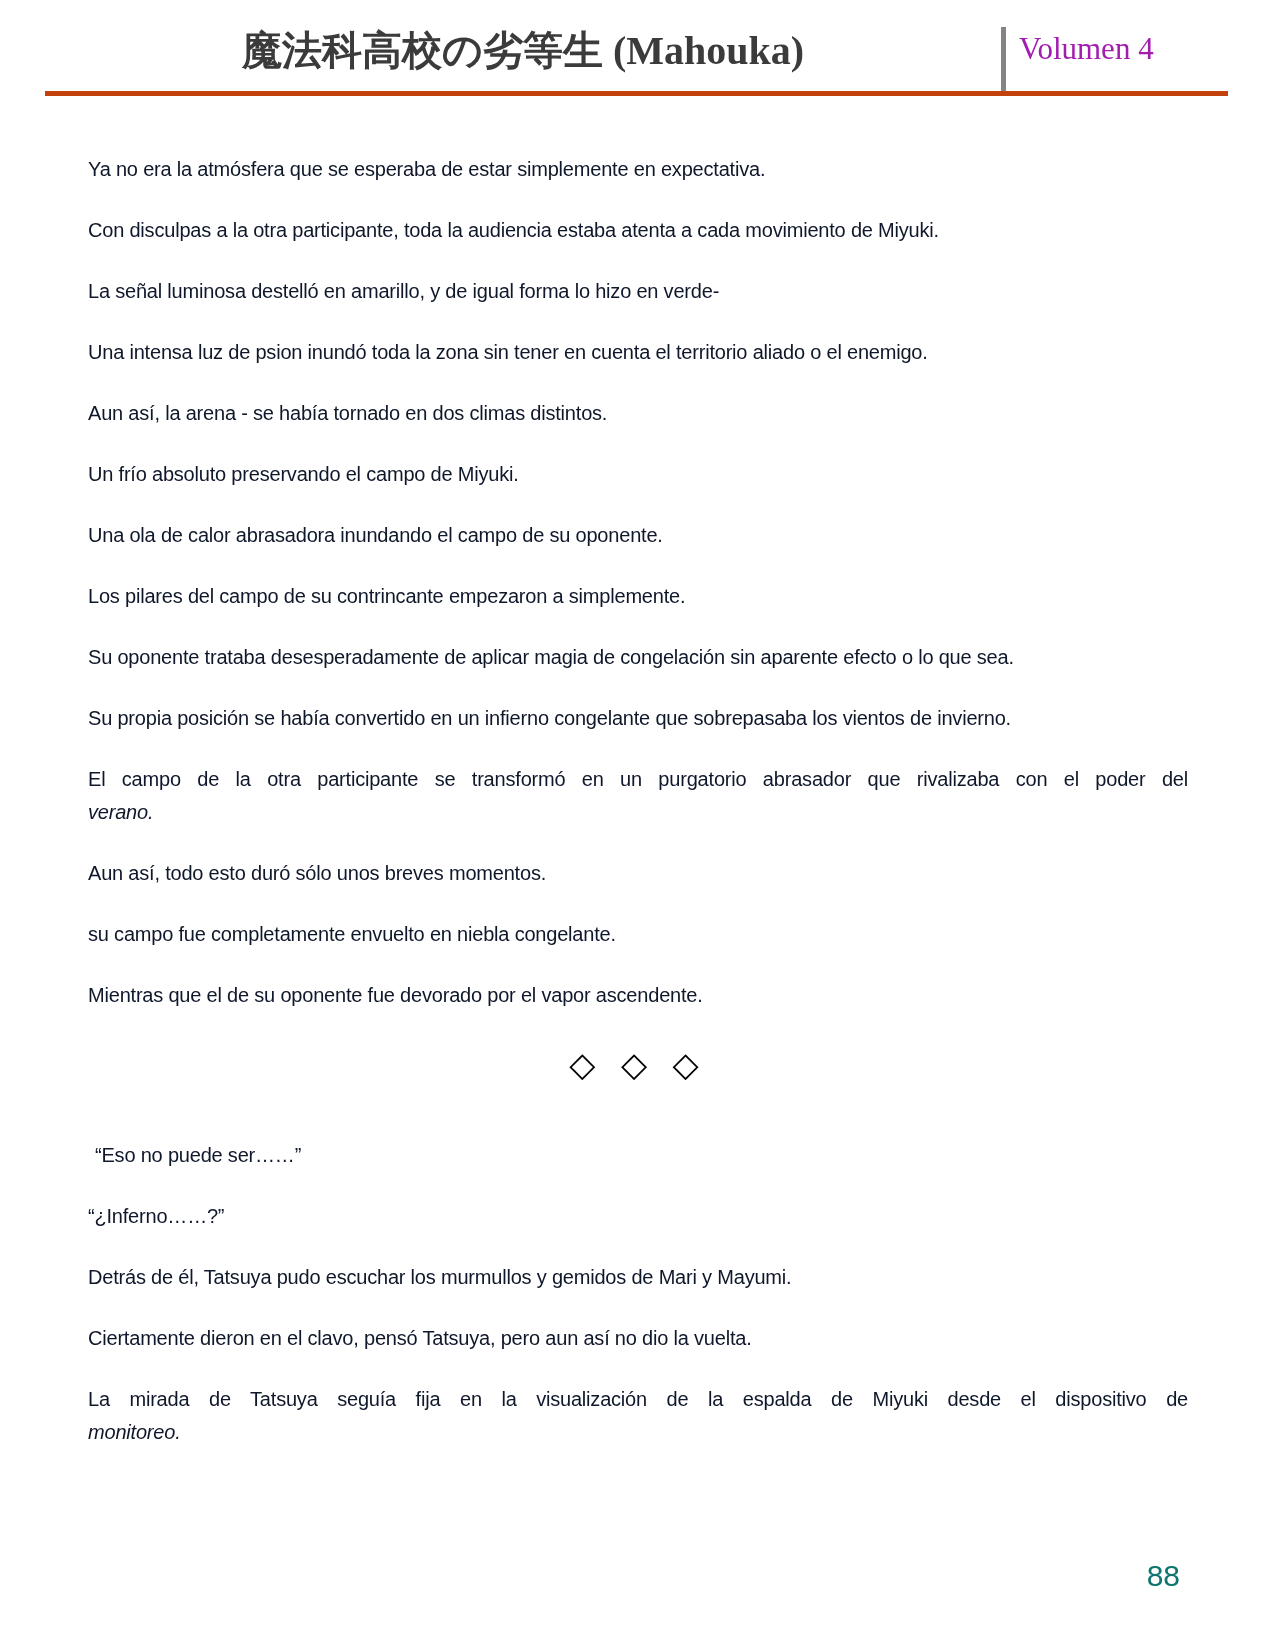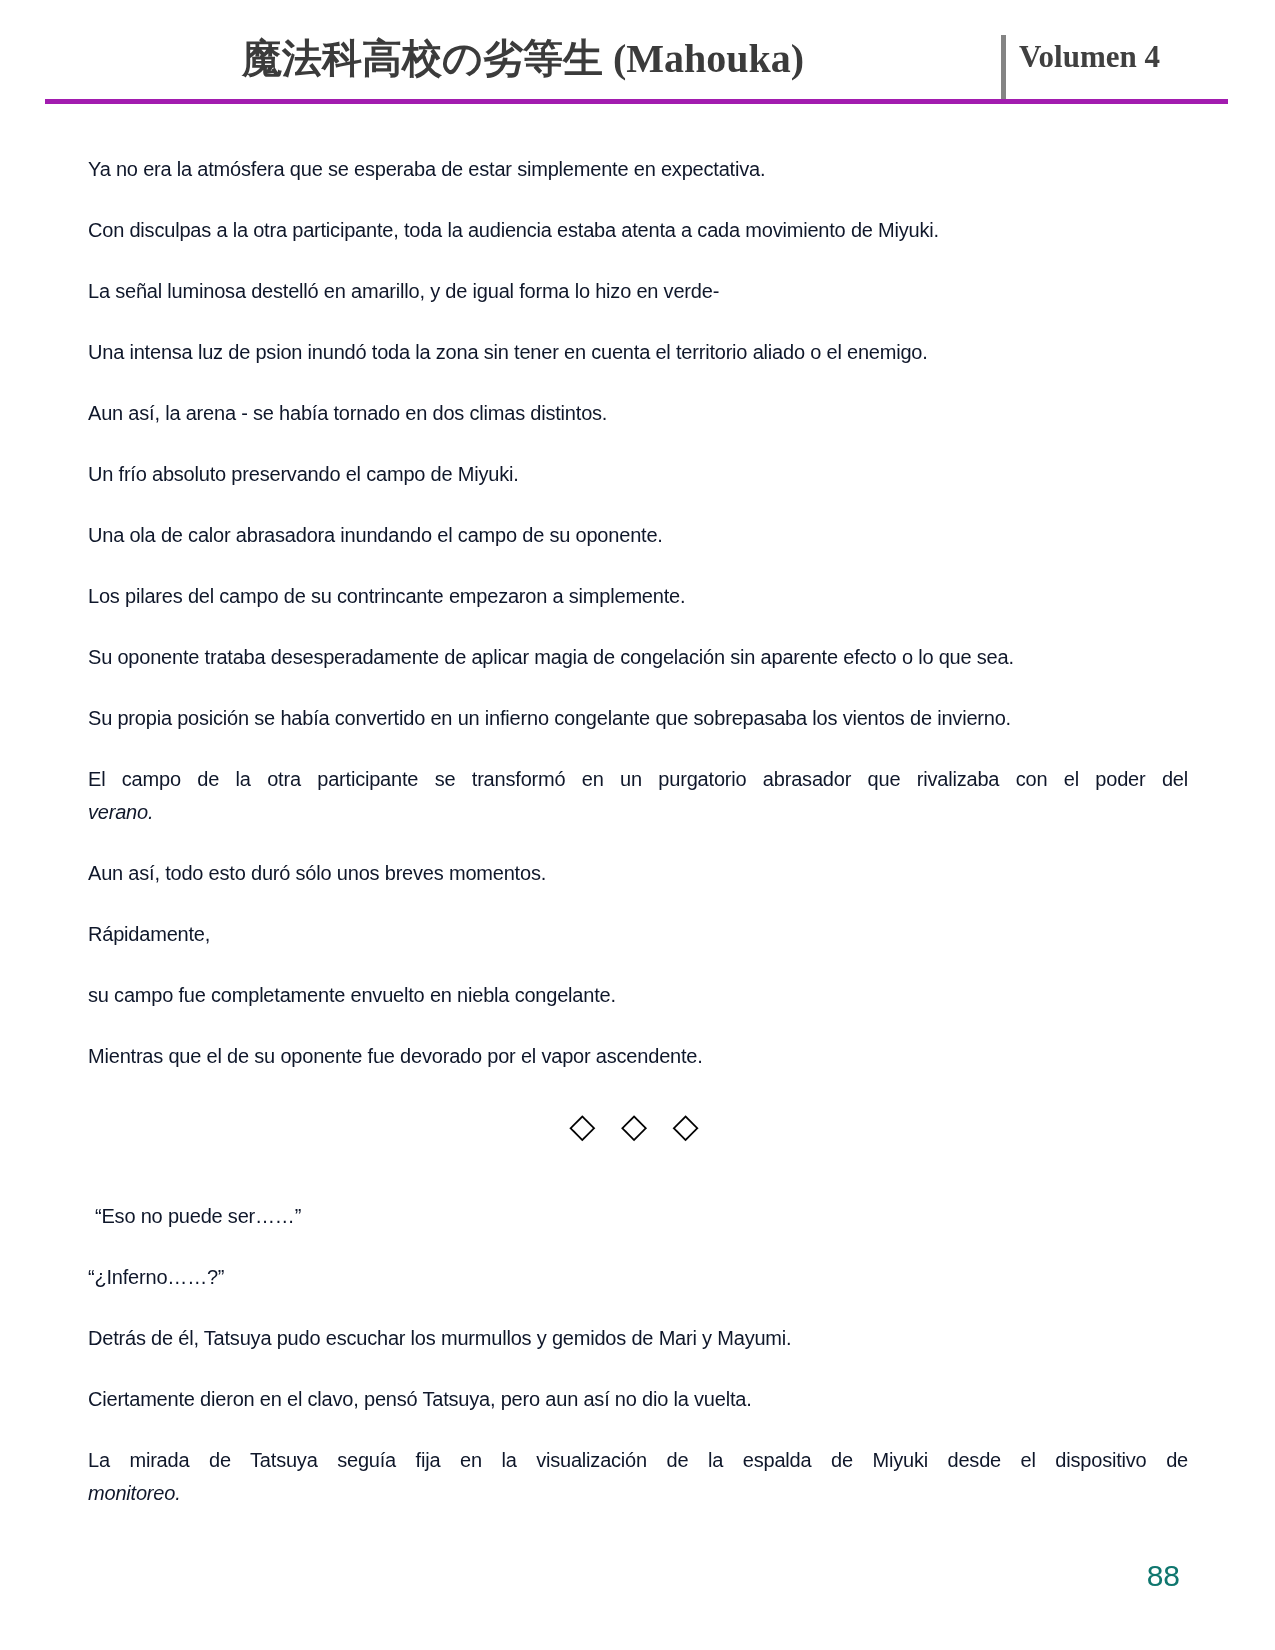--- a/index.html
+++ b/index.html
@@ -8,23 +8,23 @@
     background: #ffffff;
     font-family: "Liberation Sans", sans-serif;
     color: #000000;
     position: relative;
     overflow: hidden;
   }
   .page { position: absolute; inset: 0; }
 
   
   .header {
-    position: absolute; left: 45px; top: 8px;
+    position: absolute; left: 45px; top: 0;
     width: 1183px; height: 91px;
-    border-bottom: 5px solid #a21caf;
+    border-bottom: 5px solid #c2410c;
   }
   .header-title-cell {
     position: absolute; left: 0; top: 0; width: 956px; height: 91px;
     display: flex; align-items: center; justify-content: center;
   }
   .title {
     margin: 0; padding-top: 10px;
     font-size: 40px; font-weight: bold; color: #3b3b3b;
     font-family: "Liberation Serif", "DejaVu Serif", serif;
     white-space: nowrap;
@@ -33,21 +33,21 @@
     position: absolute; left: 956px; top: 27px;
     width: 5px; height: 64px; background: #848484;
   }
   .header-volume-cell {
     position: absolute; left: 961px; top: 0; right: 0; height: 91px;
     display: flex; align-items: center;
     padding-left: 13px; box-sizing: border-box;
   }
   .volume {
     font-family: "Liberation Serif", "DejaVu Serif", serif;
-    font-weight: bold; font-size: 31px; color: #404040;
+    font-weight: normal; font-size: 31px; color: #a21caf;
     padding-top: 6px; white-space: nowrap;
   }
 
   
   .content {
     position: absolute; left: 88px; top: 153px; width: 1100px;
   }
   .content p {
     margin: 0 0 28px 0;
     font-size: 20px; line-height: 33px;
@@ -97,21 +97,20 @@
     <p>Un frío absoluto preservando el campo de Miyuki.</p>
     <p>Una ola de calor abrasadora inundando el campo de su oponente.</p>
     <p>Los pilares del campo de su contrincante empezaron a simplemente.</p>
     <p>Su oponente trataba desesperadamente de aplicar magia de congelación sin aparente efecto o lo que sea.</p>
     <p>Su propia posición se había convertido en un infierno congelante que sobrepasaba los vientos de invierno.</p>
     <p class="two-line">
       <span class="jline">El campo de la otra participante se transformó en un purgatorio abrasador que rivalizaba con el poder del</span>
       <span class="lastline">verano.</span>
     </p>
     <p>Aun así, todo esto duró sólo unos breves momentos.</p>
-    <p>Rápidamente,</p>
     <p>su campo fue completamente envuelto en niebla congelante.</p>
     <p>Mientras que el de su oponente fue devorado por el vapor ascendente.</p>
 
     <div class="separator">◇ ◇ ◇</div>
 
     <p class="lead-space">“Eso no puede ser……”</p>
     <p>“¿Inferno……?”</p>
     <p>Detrás de él, Tatsuya pudo escuchar los murmullos y gemidos de Mari y Mayumi.</p>
     <p>Ciertamente dieron en el clavo, pensó Tatsuya, pero aun así no dio la vuelta.</p>
     <p class="two-line">

